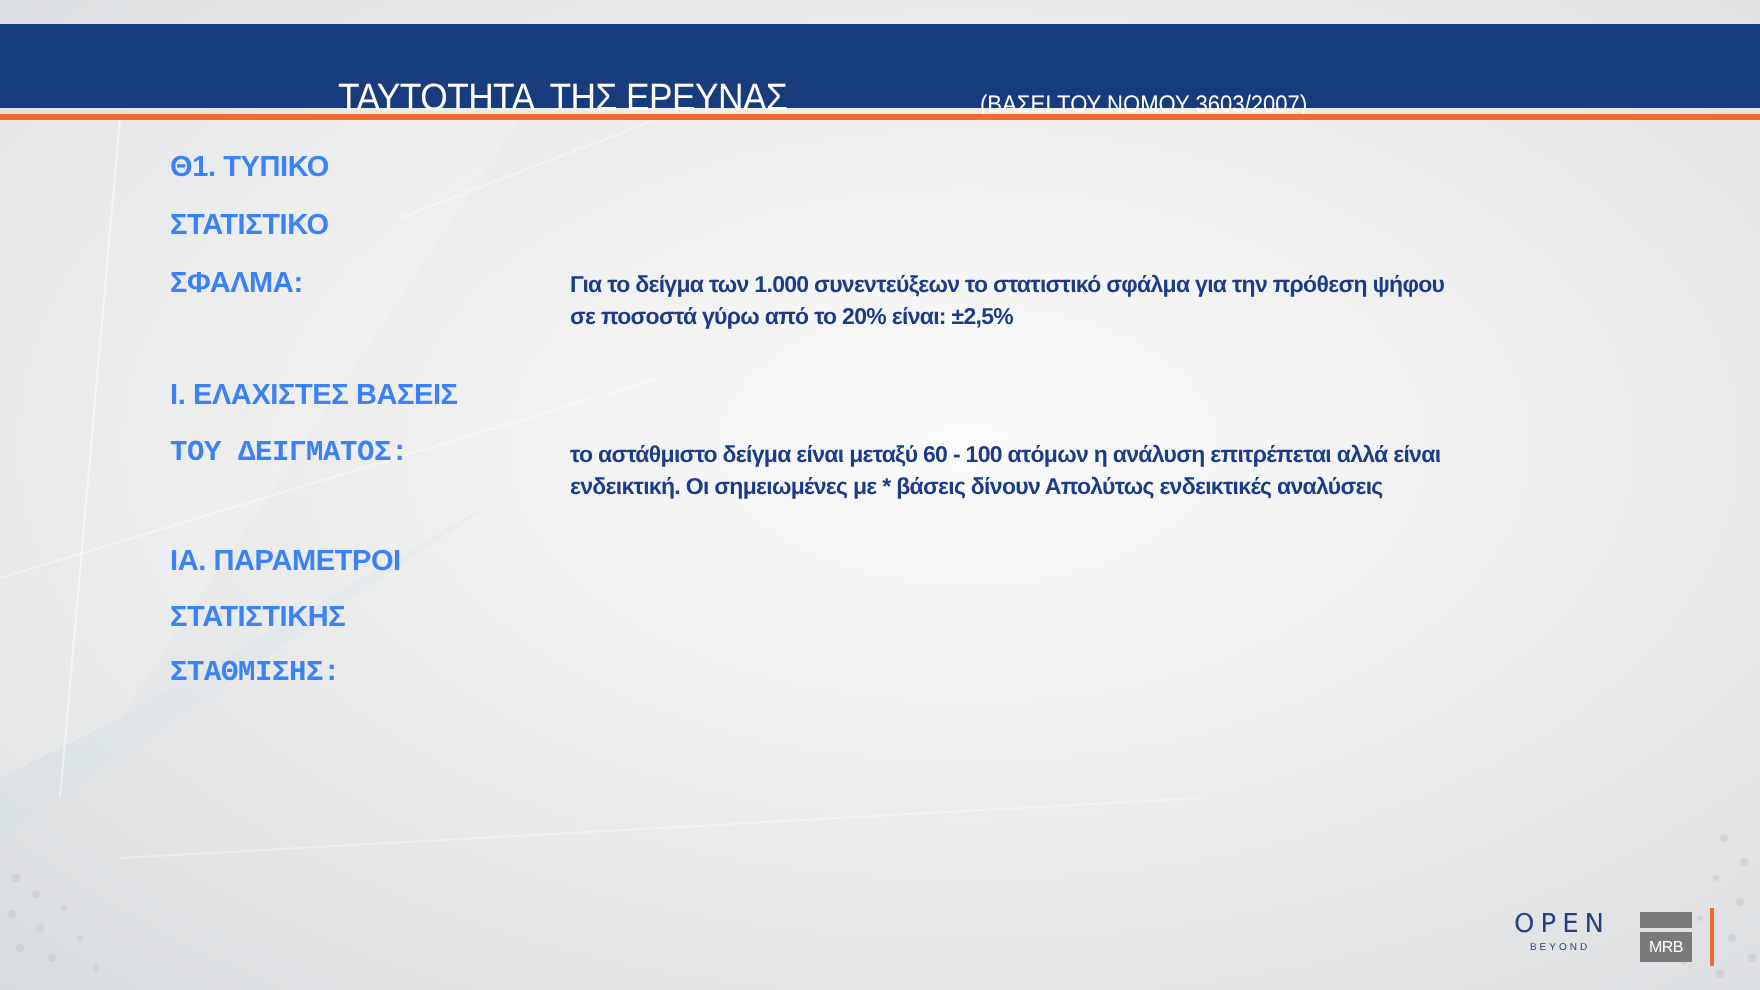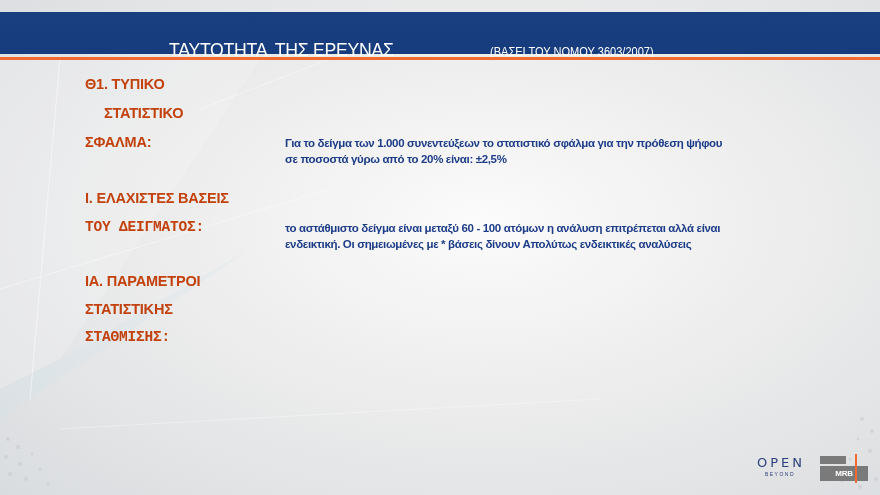--- a/index.html
+++ b/index.html
@@ -28,21 +28,21 @@
       font-weight: normal; white-space: nowrap;
       transform: scaleX(0.93); transform-origin: left center;
     }
     .title-word-gap { display: inline-block; width: 8px; }
     .subtitle {
       position: absolute; left: 490px; top: 33px;
       color: #ffffff; font-size: 12px; white-space: nowrap;
       transform: scaleX(0.92); transform-origin: left center;
     }
     .label {
-      position: absolute; color: #c2410c; font-weight: bold;
+      position: absolute; color: #3b82f6; font-weight: bold;
       font-size: 14.5px; letter-spacing: -0.2px; white-space: nowrap;
     }
     .desc {
       position: absolute; left: 285px; color: #1c3c88; font-weight: bold;
       font-size: 11.5px; line-height: 16px; letter-spacing: -0.35px;
       white-space: nowrap;
     }
     .logo-open {
       position: absolute; left: 757px; top: 456px; width: 46px; height: 24px;
       text-align: center;
@@ -55,22 +55,22 @@
       font-size: 5px; color: #2a3f7c; letter-spacing: 1.5px; display: block;
       margin-top: 2px; line-height: 6px;
     }
     .logo-mrb {
       position: absolute; left: 820px; top: 456px; width: 26px; height: 25px;
     }
     .logo-mrb .bar {
       width: 26px; height: 8px; background: #7a7a7a; margin-bottom: 2px;
     }
     .logo-mrb .box {
-      width: 48px; height: 15px; background: #7a7a7a; color: #ffffff;
-      font-size: 8px; font-weight: bold; text-align: center; line-height: 16px;
+      width: 26px; height: 15px; background: #7a7a7a; color: #ffffff;
+      font-size: 8px; font-weight: normal; text-align: center; line-height: 16px;
       letter-spacing: -0.3px;
     }
     .logo-divider {
       position: absolute; left: 855px; top: 454px; width: 2px; height: 29px;
       background: #f26a2e;
     }
   </style>
 </head>
 <body>
 
@@ -105,21 +105,21 @@
 
 <div class="header">
   <div class="title">
     <span>ΤΑΥΤΟΤΗΤΑ</span><span class="title-word-gap"></span><span>ΤΗΣ ΕΡΕΥΝΑΣ</span>
   </div>
   <div class="subtitle">(ΒΑΣΕΙ ΤΟΥ ΝΟΜΟΥ 3603/2007)</div>
 </div>
 <div class="header-line"></div>
 
 <div class="label" style="left:85px; top:76px;">Θ1. ΤΥΠΙΚΟ</div>
-<div class="label" style="left:85px; top:105px;margin-left:19px;">ΣΤΑΤΙΣΤΙΚΟ</div>
+<div class="label" style="left:85px; top:105px;">ΣΤΑΤΙΣΤΙΚΟ</div>
 <div class="label" style="left:85px; top:134px;">ΣΦΑΛΜΑ:</div>
 <div class="desc" style="top:135px;">
   <div>Για το δείγμα των 1.000 συνεντεύξεων το στατιστικό σφάλμα για την πρόθεση ψήφου</div>
   <div>σε ποσοστά γύρω από το 20% είναι: ±2,5%</div>
 </div>
 
 <div class="label" style="left:85px; top:190px;">Ι.  ΕΛΑΧΙΣΤΕΣ ΒΑΣΕΙΣ</div>
 <div class="label" style="left:85px; top:219px;font-family:Liberation Mono, monospace;">ΤΟΥ ΔΕΙΓΜΑΤΟΣ:</div>
 <div class="desc" style="top:220px;">
   <div>το αστάθμιστο δείγμα είναι μεταξύ 60 - 100 ατόμων η ανάλυση επιτρέπεται αλλά είναι</div>

